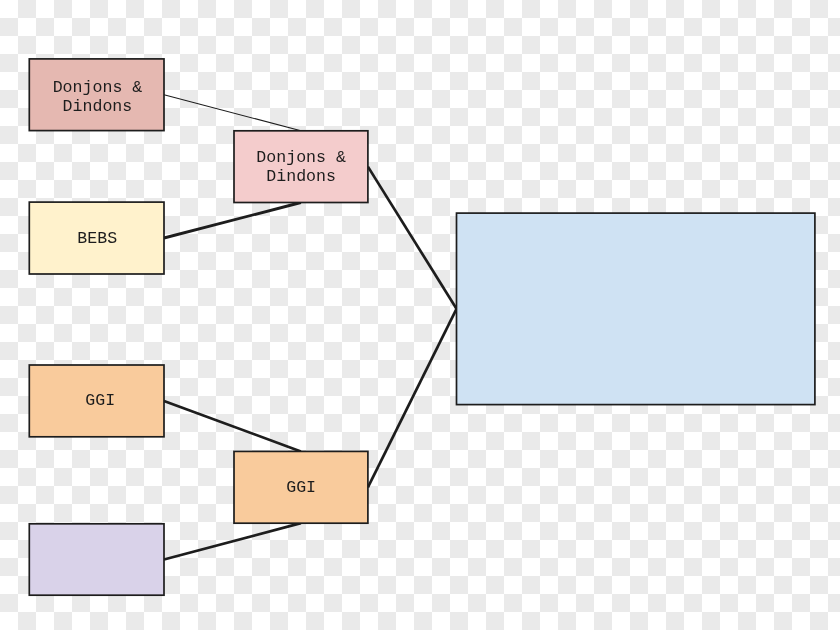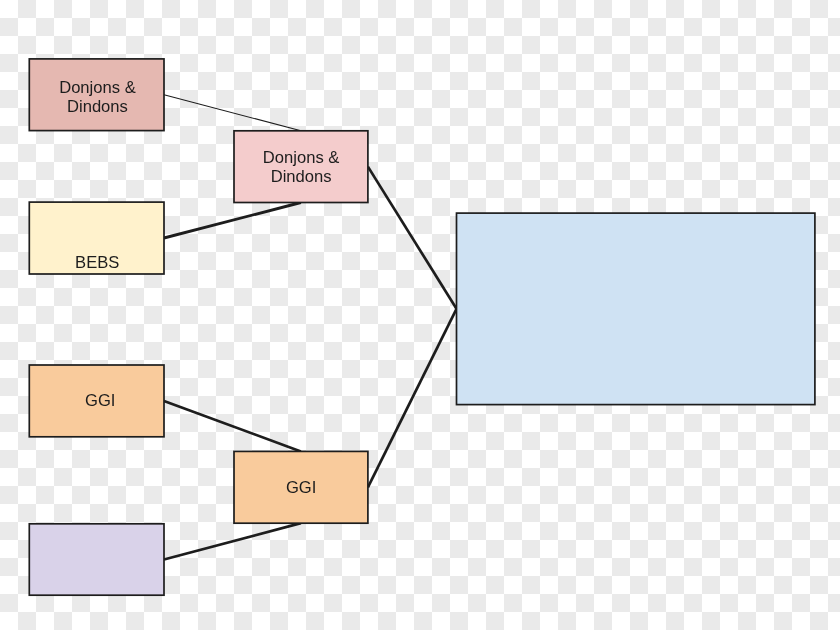--- a/index.html
+++ b/index.html
@@ -15,20 +15,21 @@
 
   #canvas {
     position: relative;
     width: 840px;
     height: 630px;
     background-color: #ffffff;
     background-image:
       conic-gradient(#eaeaea 0 25%, #ffffff 0 50%, #eaeaea 0 75%, #ffffff 0);
     background-size: 36px 36px;
     background-position: 0 0;
+    font-family: Liberation Mono, monospace;
   }
 
   svg#shapes {
     position: absolute;
     left: 0;
     top: 0;
     width: 840px;
     height: 630px;
     overflow: visible;
     shape-rendering: geometricPrecision;
@@ -78,21 +79,21 @@
     <rect x="234" y="130.8" width="133.9" height="71.7" fill="#f4cccc" stroke="#1d1d1d" stroke-width="1.7"></rect>
     <rect x="234" y="451.4" width="133.9" height="71.8" fill="#f9cb9c" stroke="#1d1d1d" stroke-width="1.7"></rect>
     <rect x="456.5" y="213.1" width="358.4" height="191.5" fill="#cfe2f3" stroke="#1d1d1d" stroke-width="1.7"></rect>
   </svg>
 
   <div id="label-layer">
     <div class="node-label" style="left: 29.3px; top: 58.9px; width: 134.7px; height: 71.7px; color: rgb(29, 29, 29);">
       <span style="transform: translate(0.8px, 2.4px);">Donjons &amp;
 Dindons</span>
     </div>
-    <div class="node-label" style="left: 29.3px; top: 202.1px; width: 134.7px; height: 79px; color: rgb(29, 29, 29); margin-top: 24px;">
+    <div class="node-label" style="left: 29.3px; top: 202.1px; width: 134.7px; height: 79px; color: rgb(29, 29, 29);">
       <span style="transform: translate(0.6px, -3px);">BEBS</span>
     </div>
     <div class="node-label" style="left: 29.3px; top: 365px; width: 134.7px; height: 71.8px; color: rgb(29, 29, 29);">
       <span style="transform: translate(3.6px, -0.4px);">GGI</span>
     </div>
     <div class="node-label" style="left: 234px; top: 130.8px; width: 133.9px; height: 71.7px; color: rgb(29, 29, 29);">
       <span style="transform: translate(0.2px, 0.4px);">Donjons &amp;
 Dindons</span>
     </div>
     <div class="node-label" style="left: 234px; top: 451.4px; width: 133.9px; height: 71.8px; color: rgb(29, 29, 29);">

